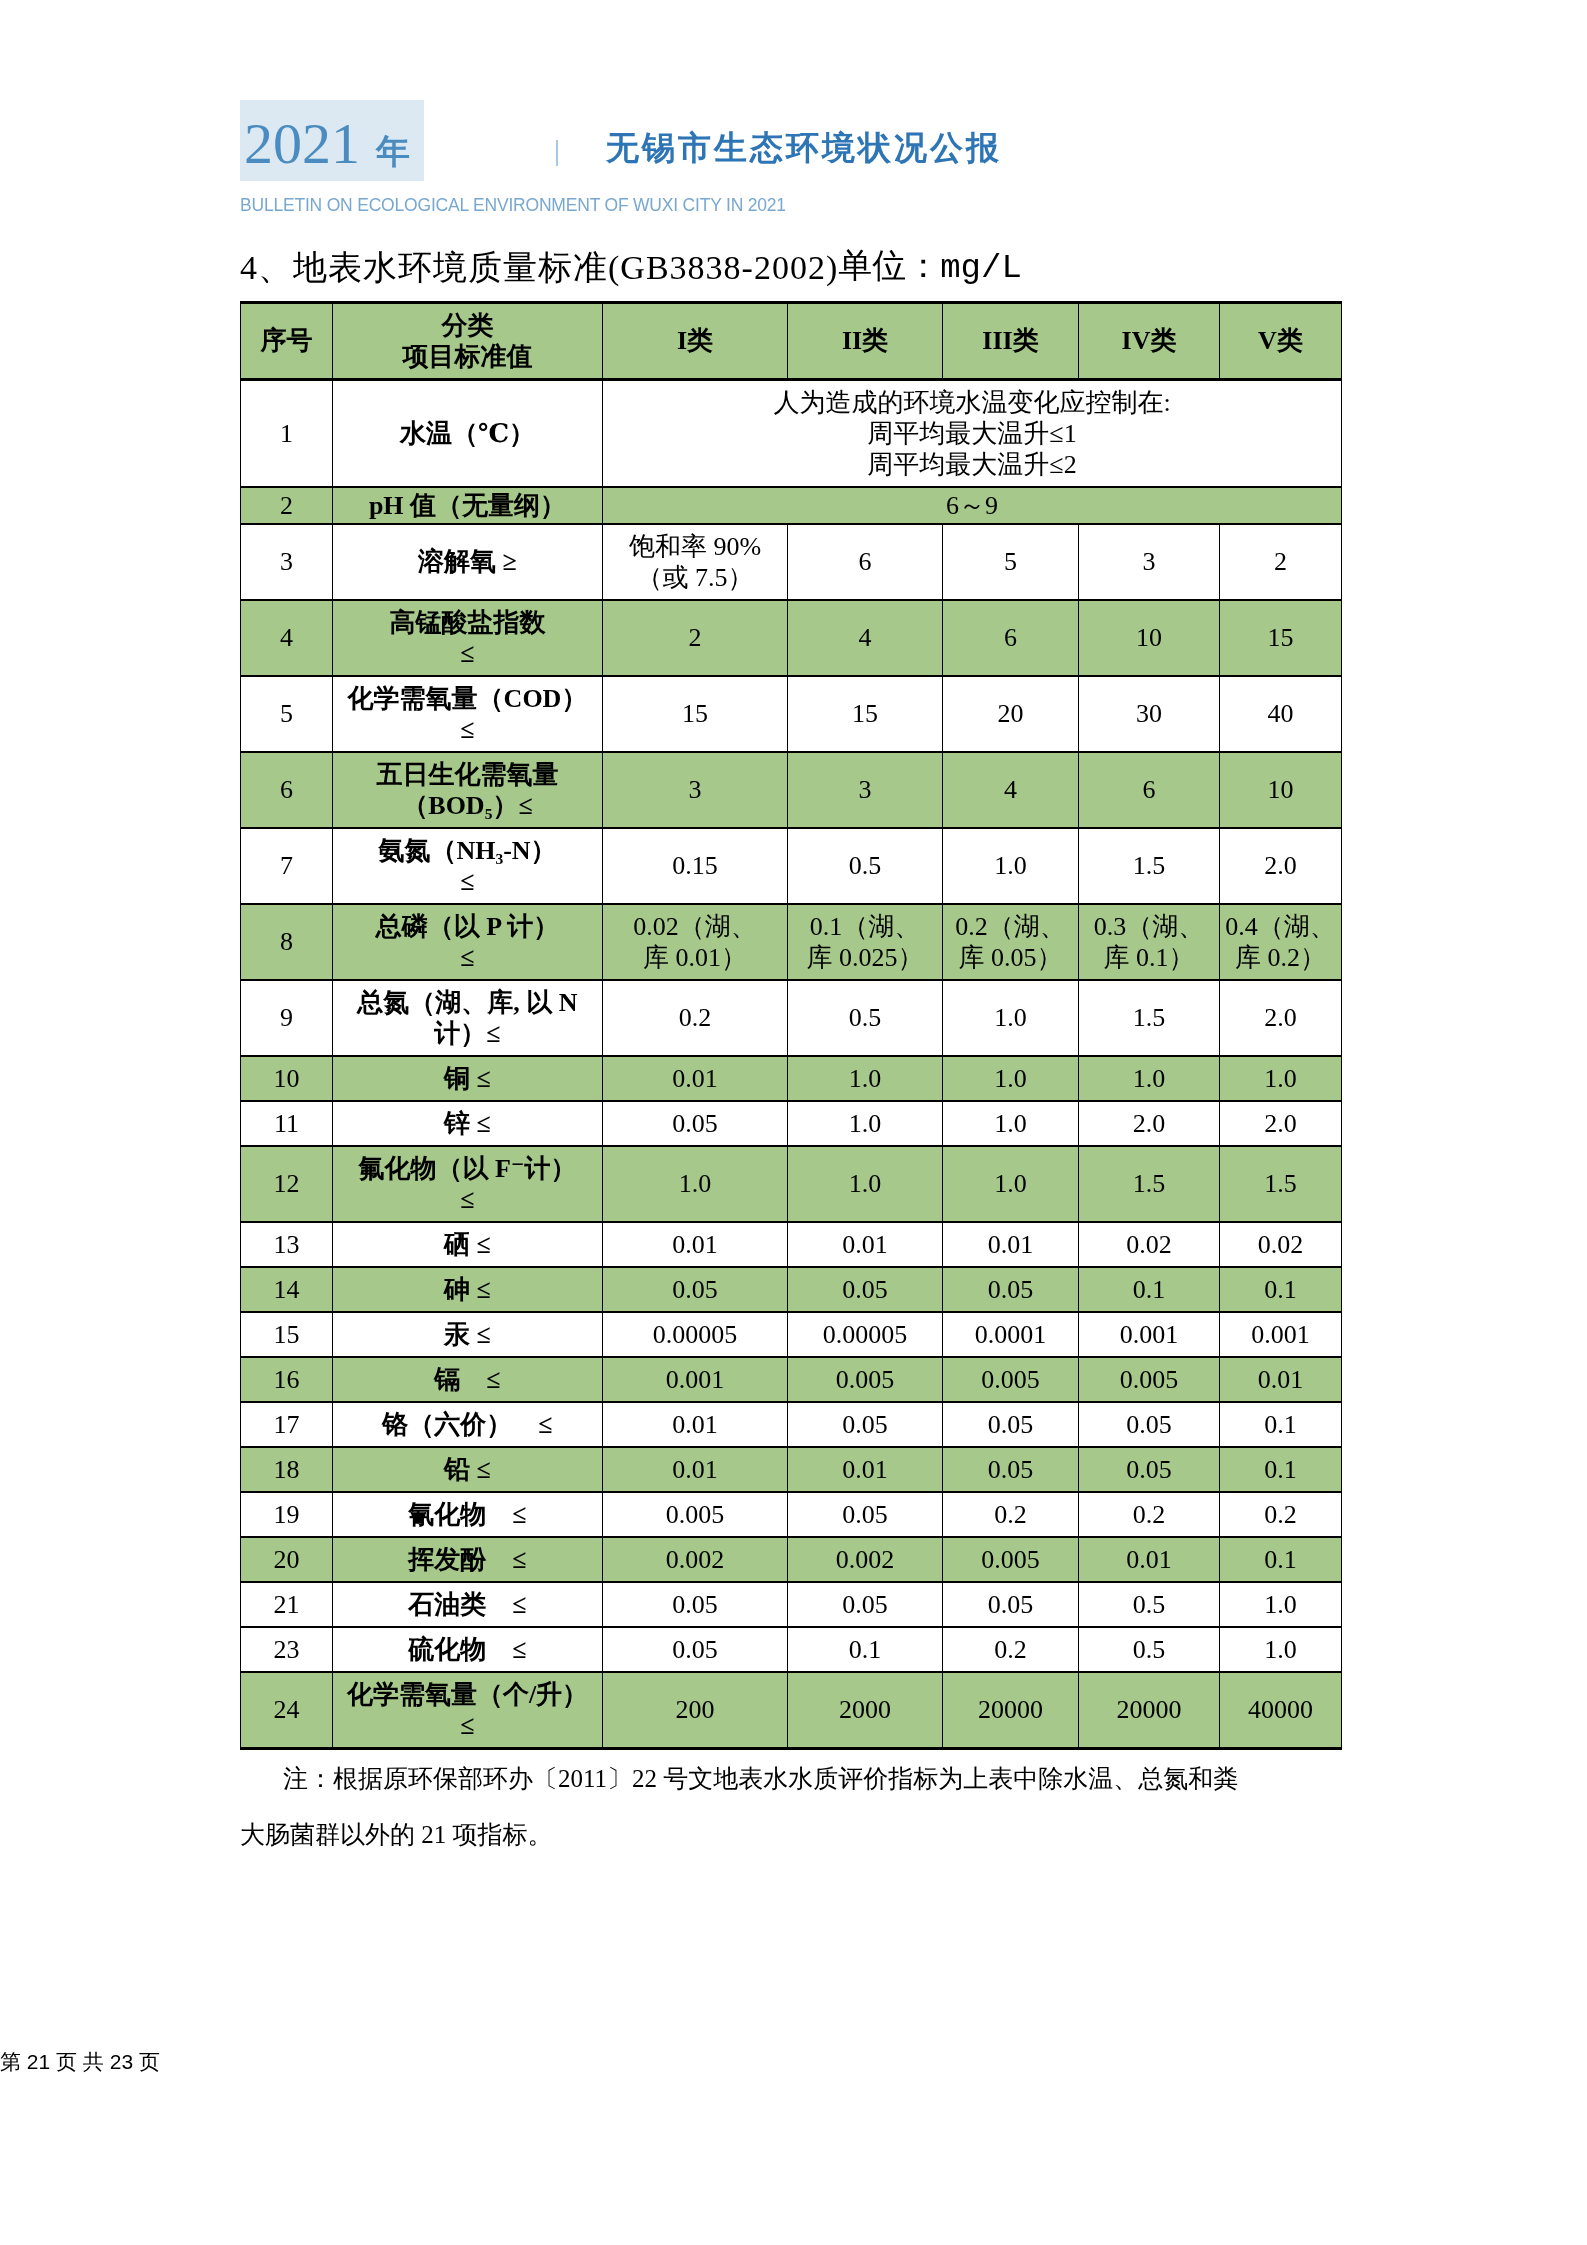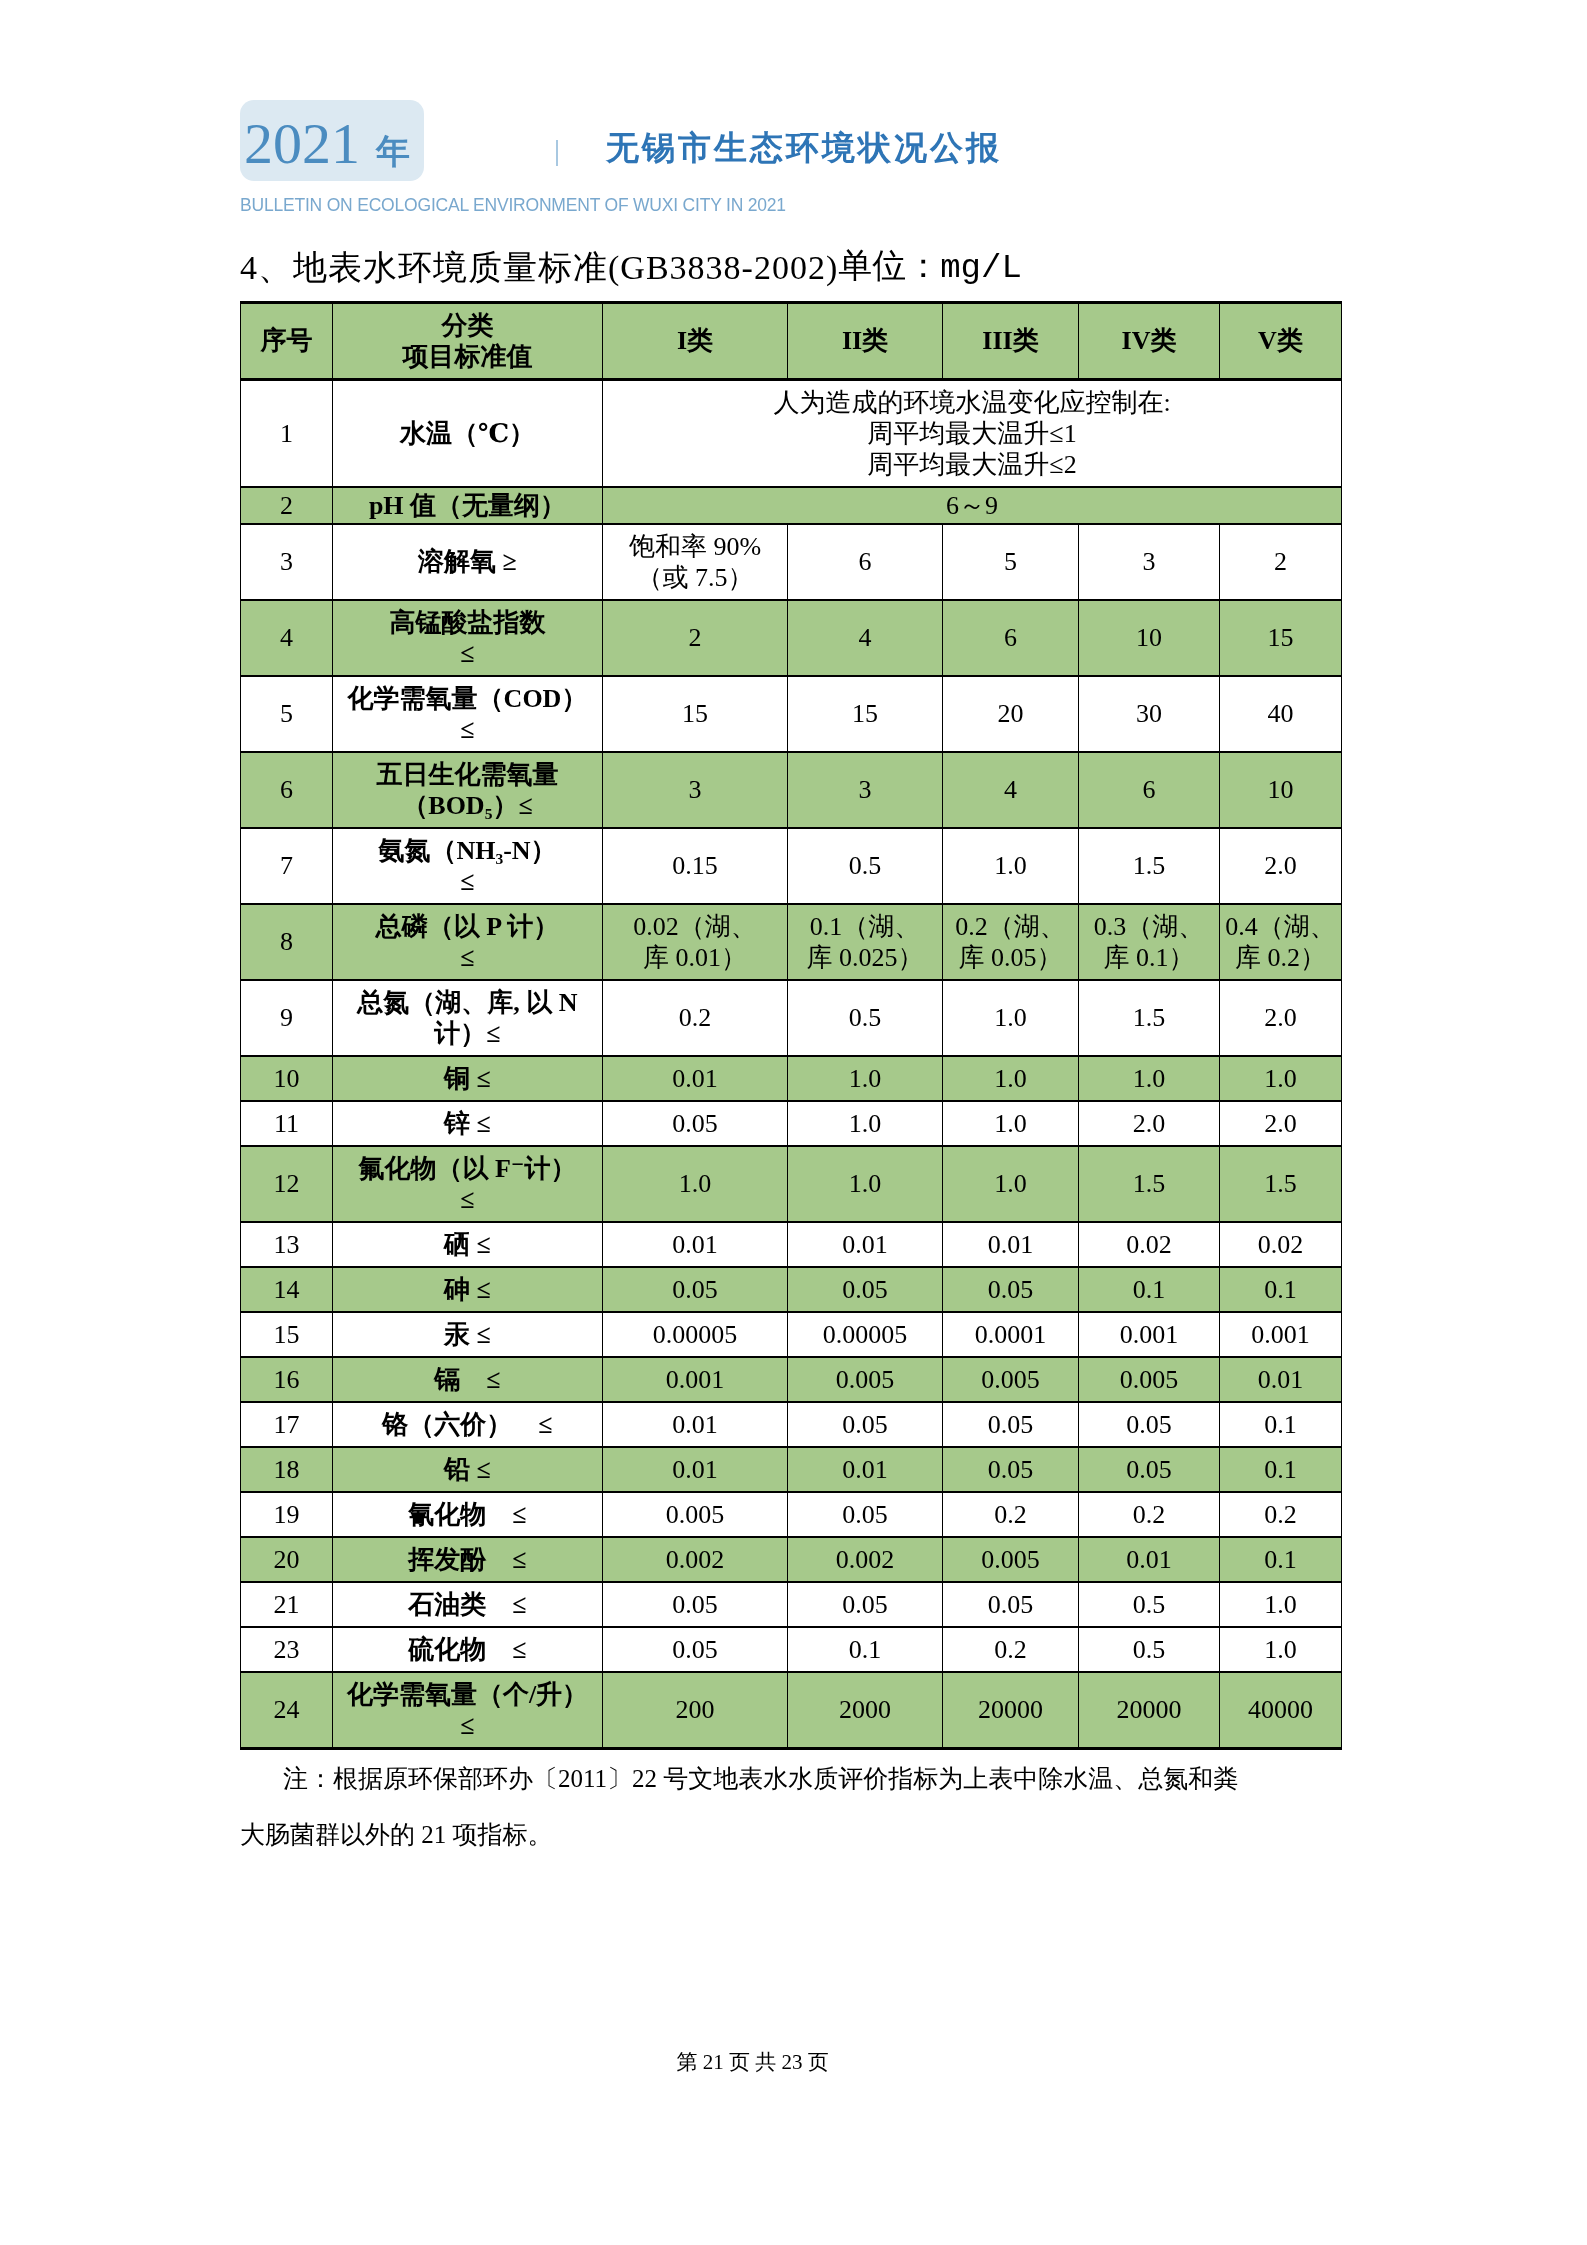--- a/index.html
+++ b/index.html
@@ -17,21 +17,21 @@
     font-family:"Liberation Serif","DejaVu Serif",serif;
     position:relative;overflow:hidden;
   }
   .page{position:absolute;inset:0;padding:100px 0 0 240px;}
 
   
   .masthead{display:flex;align-items:flex-end;}
   .year-box{
     background:var(--year-highlight-bg);
     padding:16px 14px 6px 4px;
-    display:flex;align-items:baseline;gap:16px;border-radius:14px;
+    display:flex;align-items:baseline;gap:16px;
   }
   .year{font-size:58px;line-height:.95;color:var(--year-blue);font-family:"Liberation Serif","DejaVu Serif",serif;}
   .year-suffix{font-size:34px;color:var(--year-blue);font-weight:600;}
   .mast-divider{
     color:#8FB8D8;font-size:30px;font-weight:300;
     margin:0 0 14px 130px;
   }
   .org-title{
     font-size:33px;font-weight:700;color:var(--org-title-blue);
     letter-spacing:3px;margin:0 0 10px 46px;
@@ -73,22 +73,22 @@
   td.c-no,td.c-val,td.c-span{font-weight:400;}
 
   
   .note{
     width:1140px;margin-top:1px;
     font-size:25px;line-height:56px;
     text-indent:43px;white-space:pre-line;
   }
   .page-footer{
     position:absolute;left:0;top:2048px;width:1505px;
-    text-align:center;font-size:21px;
-    font-family:Liberation Serif, serif;
+    text-align:left;font-size:21px;
+    font-family:Liberation Sans, sans-serif;
   }
 </style>
 </head>
 <body>
 
 <div class="page">
 
   <div class="masthead">
     <div class="year-box">
       <span class="year">2021</span>

